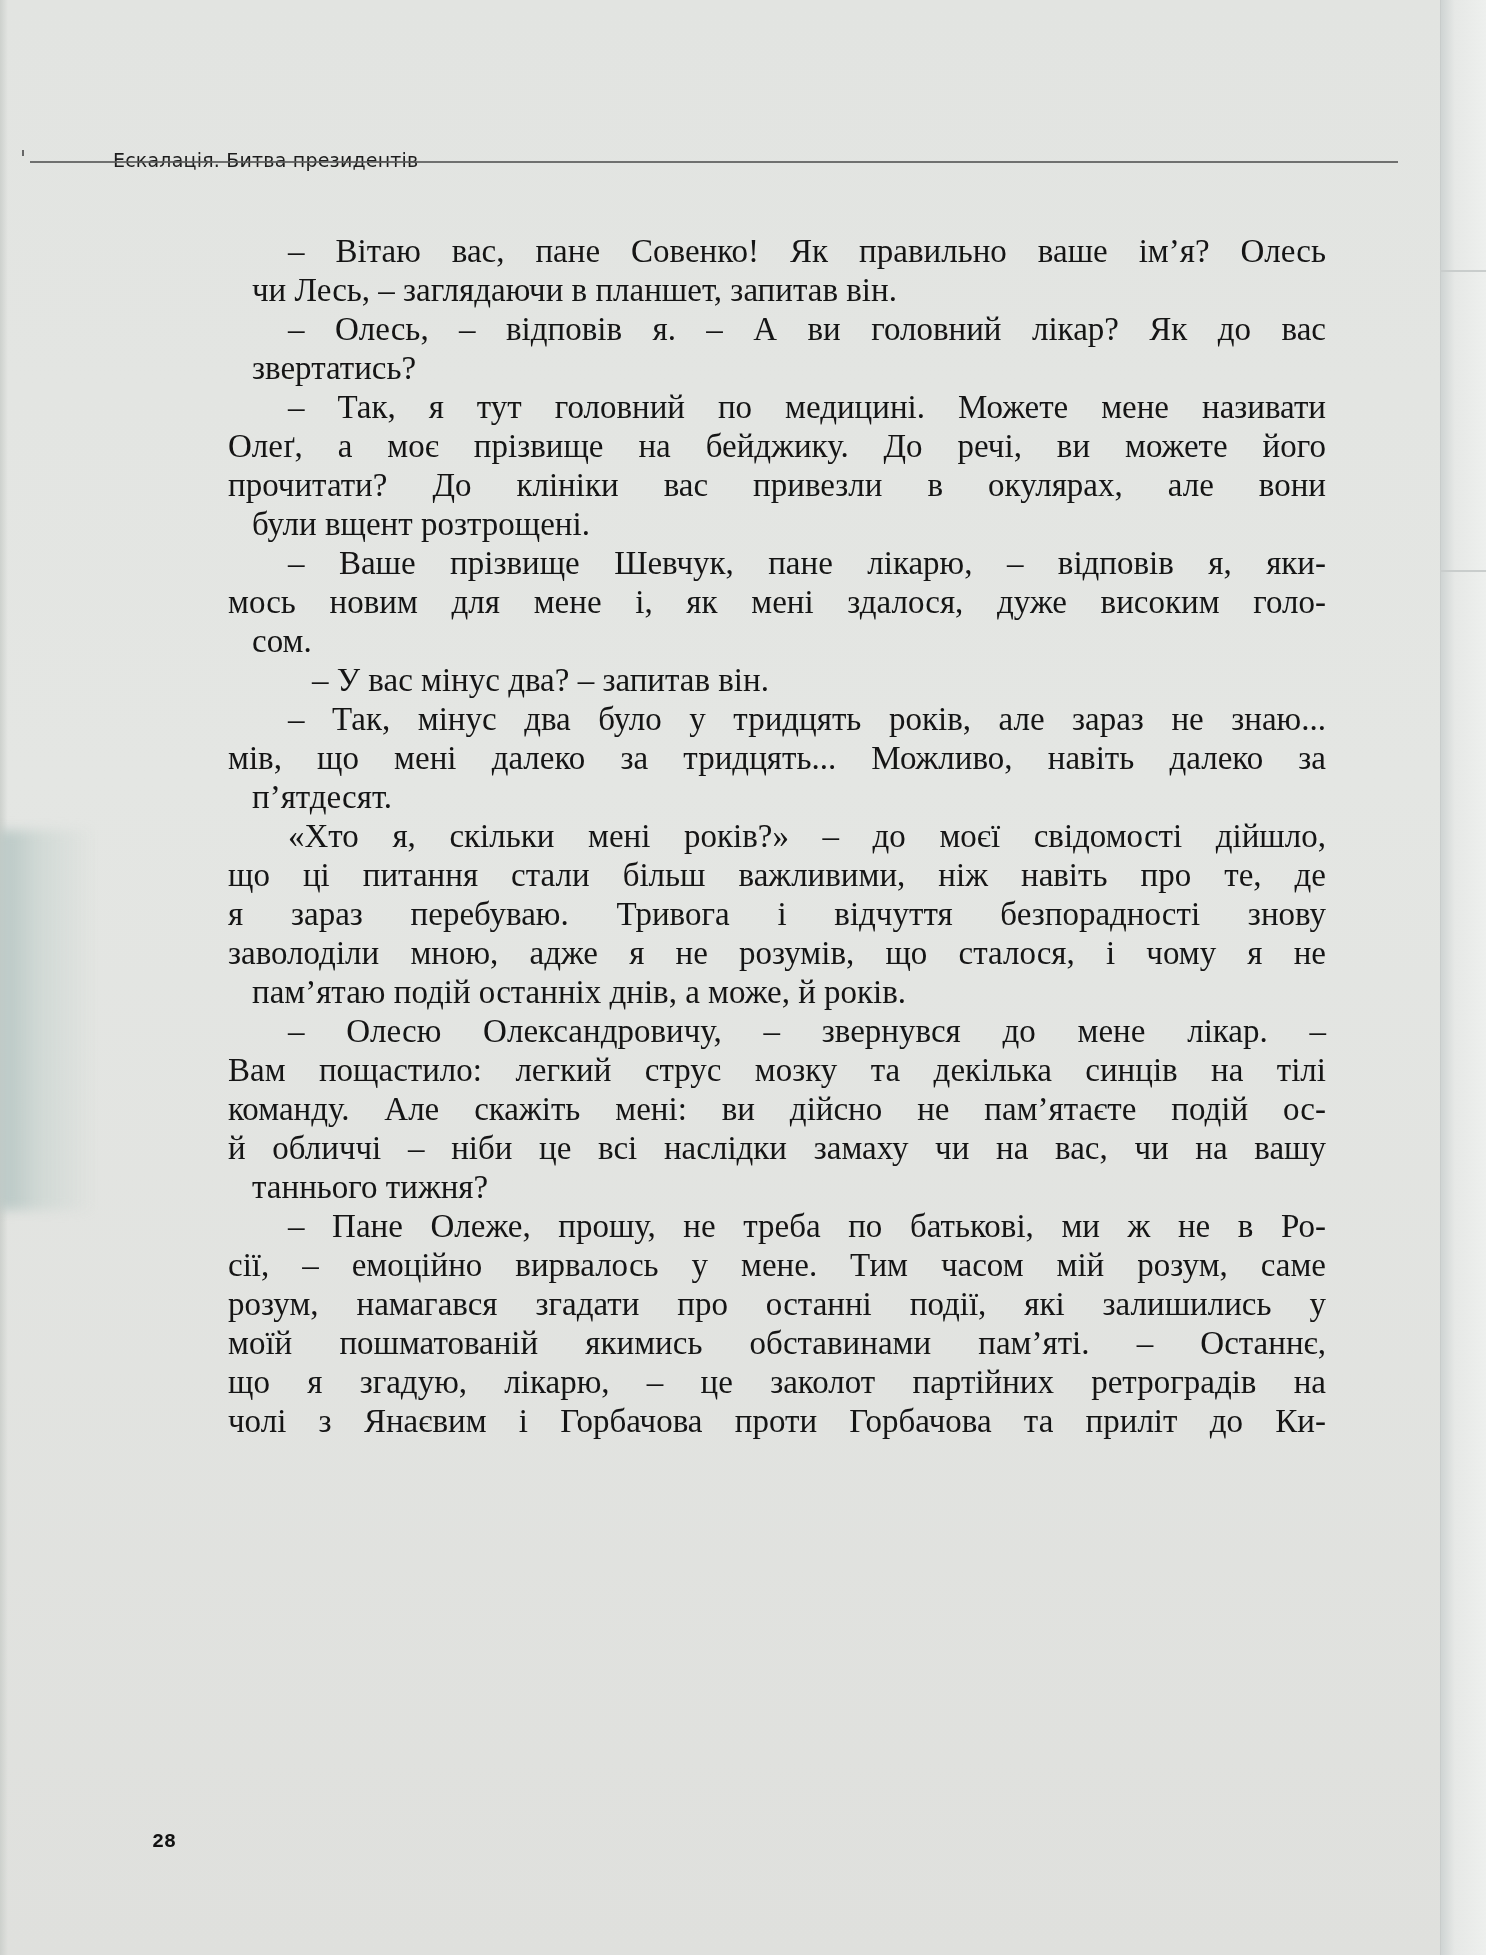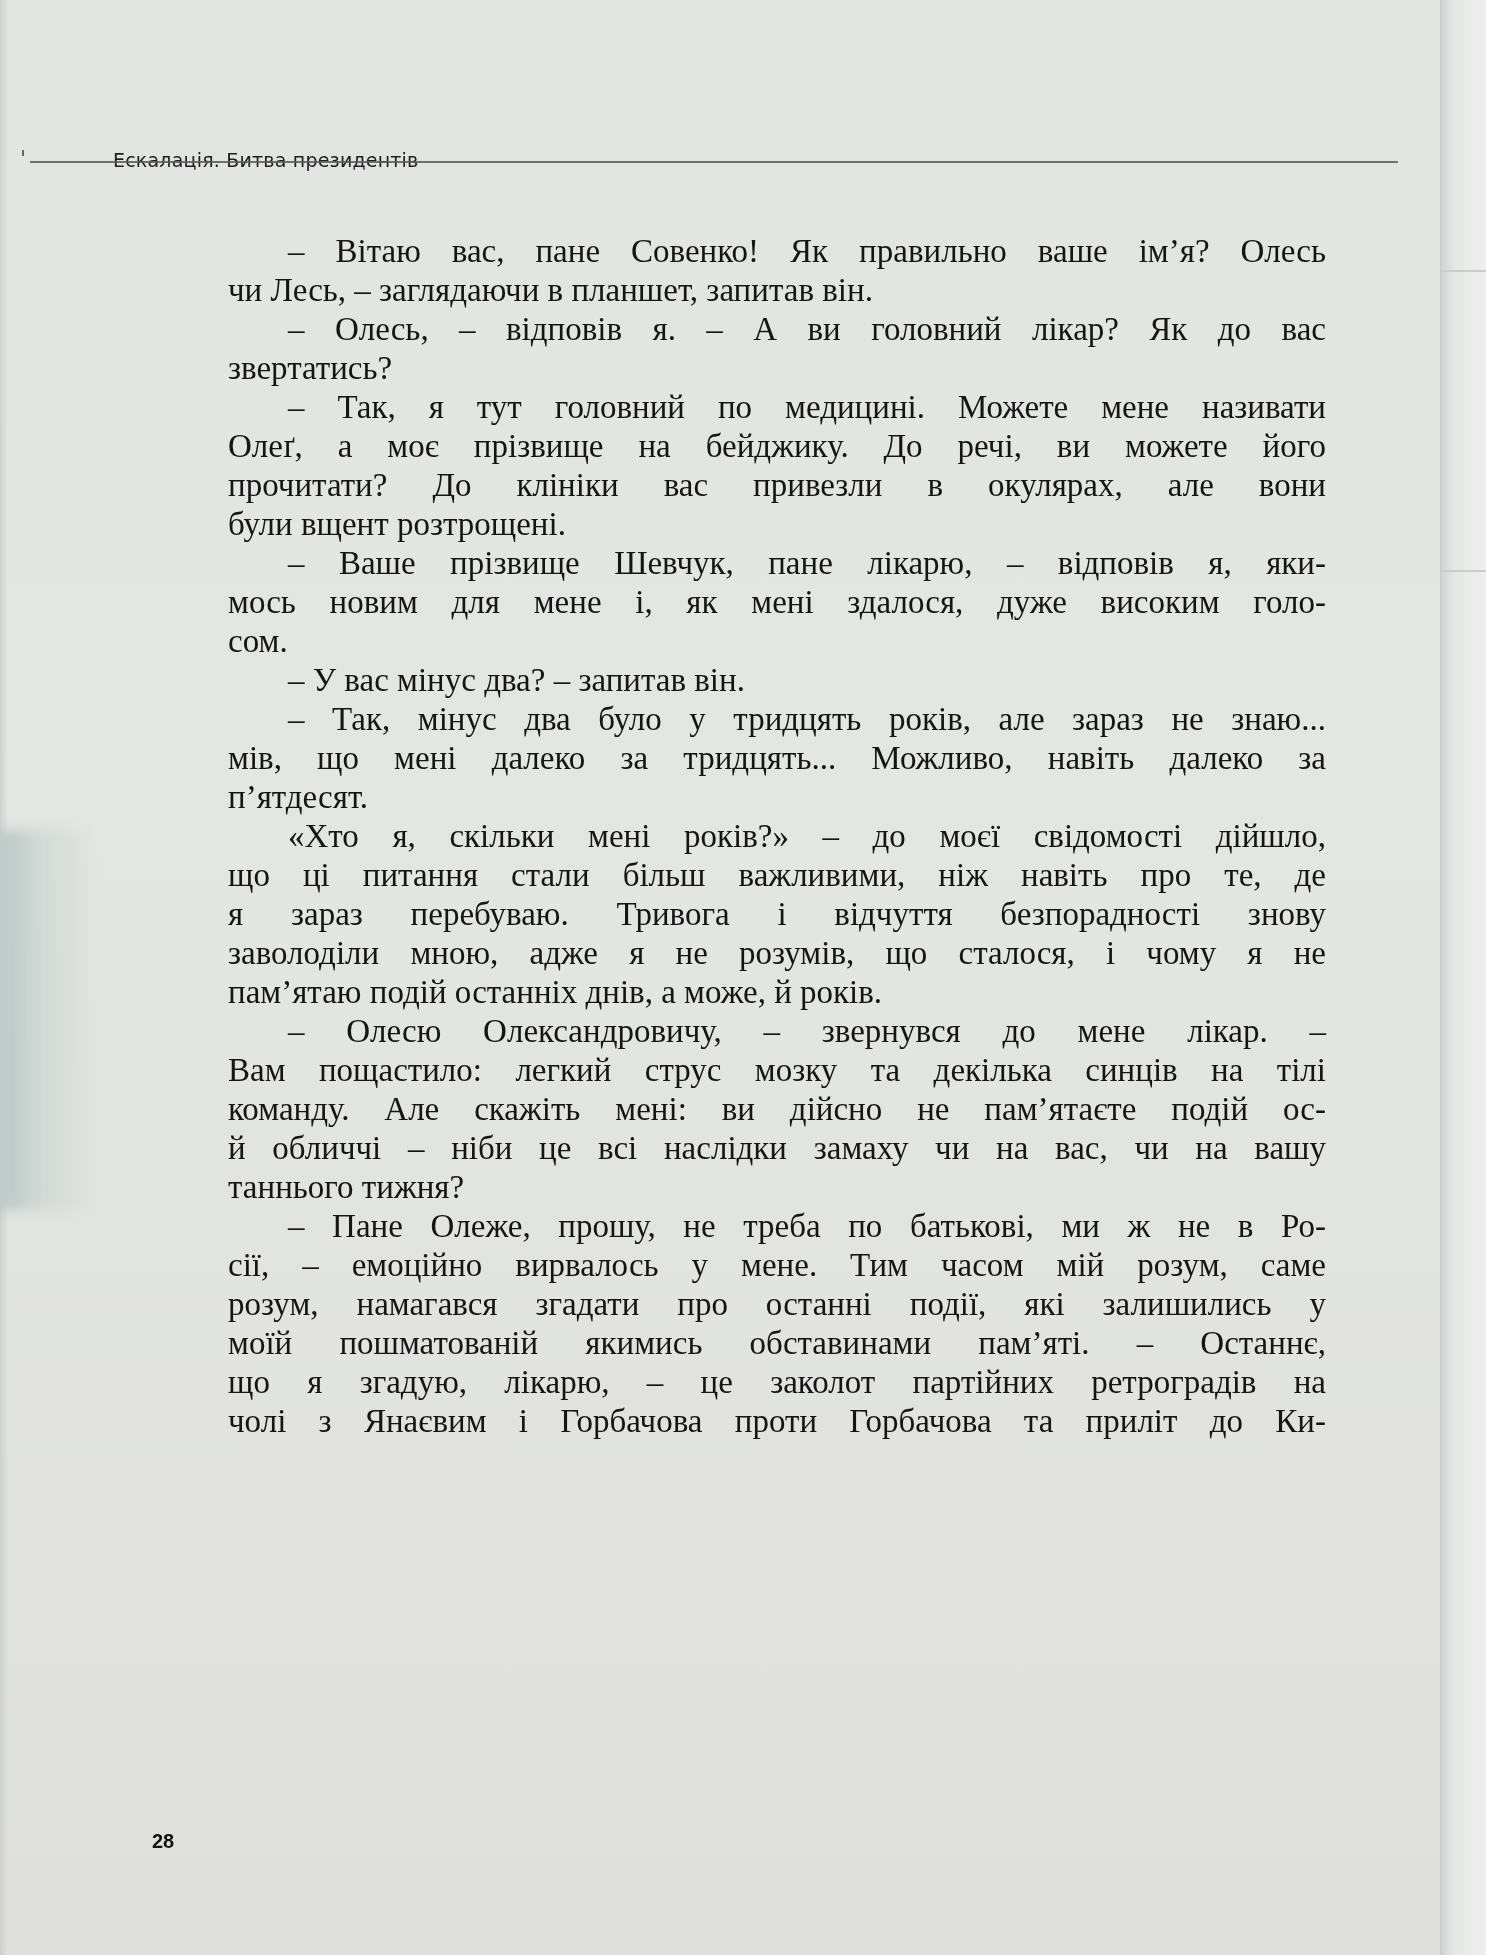--- a/index.html
+++ b/index.html
@@ -102,26 +102,27 @@
       text-align: justify;
       text-align-last: justify;
       height: 39px;
       overflow: visible;
     }
     .line.indent {
       padding-left: 60px;
     }
     .line.last {
       text-align-last: left;
+      margin-left: 24px;
     }
     .page-number {
       position: absolute;
       left: 152px;
       top: 1830px;
-      font-family: Liberation Sans, sans-serif;
+      font-family: Liberation Mono, monospace;
       font-weight: bold;
       font-size: 20px;
       color: #111;
     }
   </style>
 </head>
 <body>
 
 <div class="page">
   <div class="left-edge"></div>

